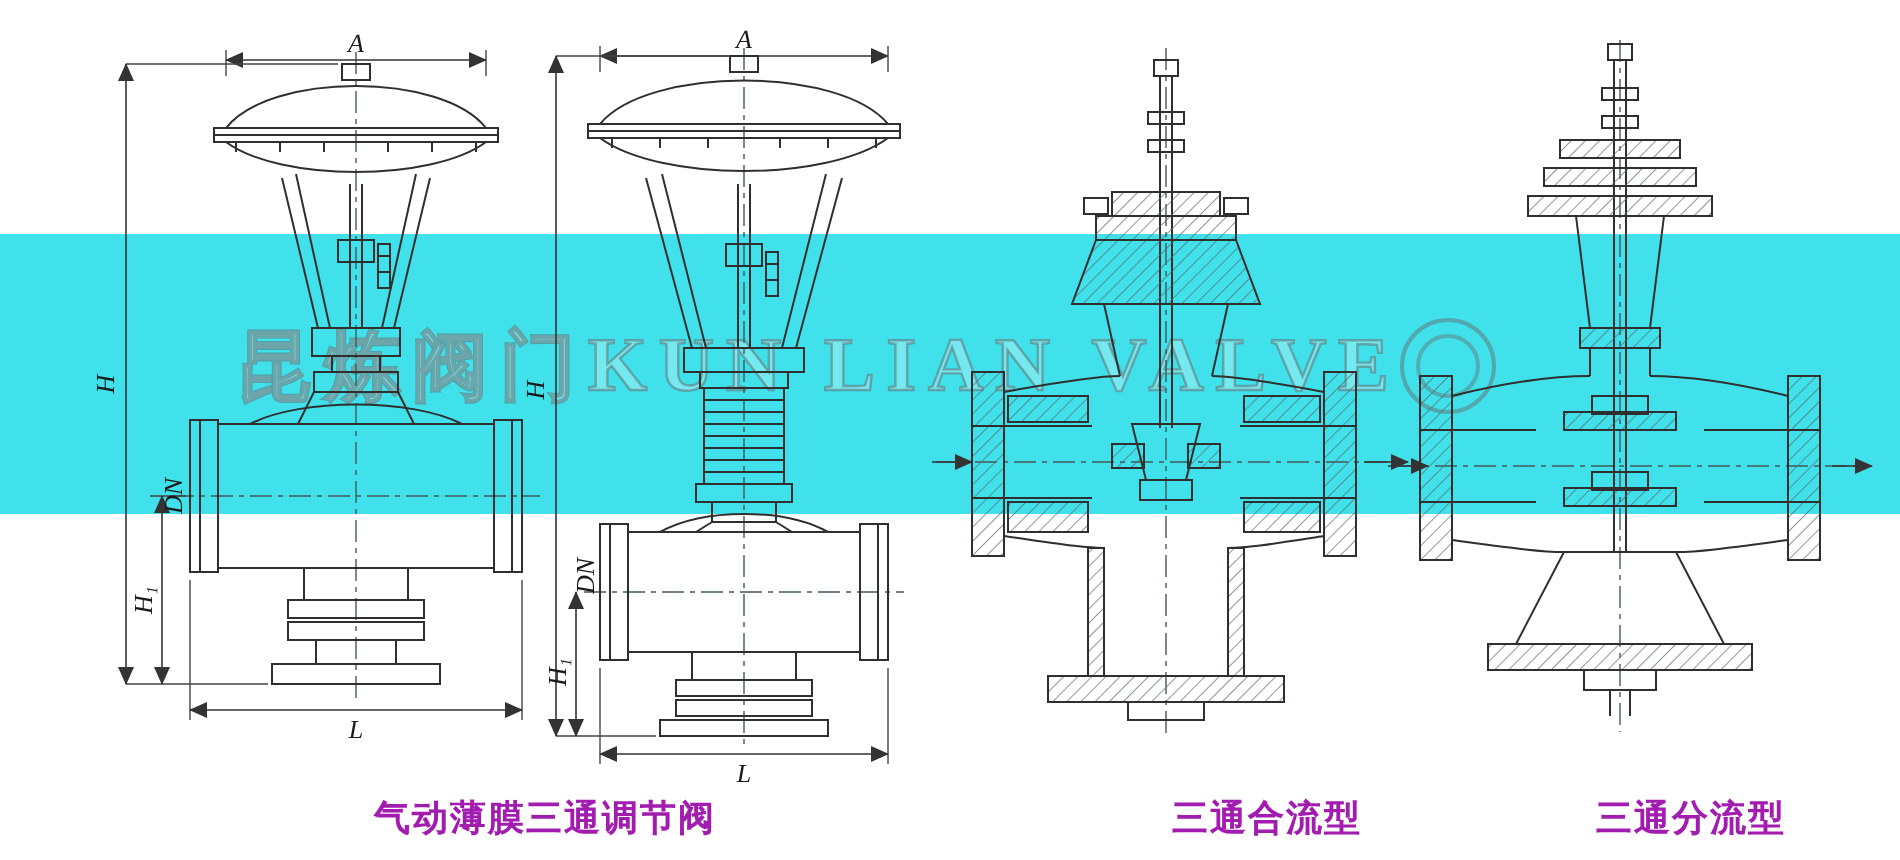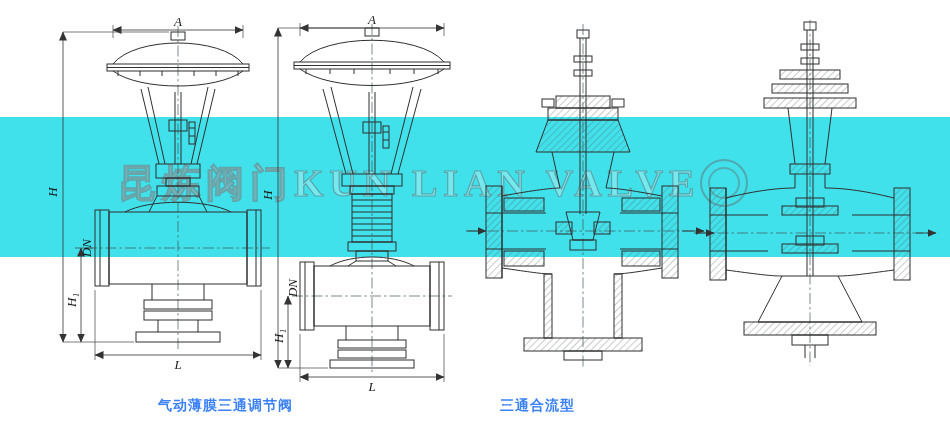--- a/index.html
+++ b/index.html
@@ -8,24 +8,24 @@
   .band { position:absolute; left:0; top:117px; width:950px; height:140px; background:#40e1ea; }
   .watermark { position:absolute; top:157px; left:118px; height:52px; display:flex; align-items:center;
                pointer-events:none; }
   .wm-text { font-size:38px; font-weight:bold; letter-spacing:6px; white-space:nowrap;
              color:rgba(255,255,255,0.28); -webkit-text-stroke:1.2px rgba(100,112,115,0.55);
              font-family:"Liberation Serif",serif; }
   .wm-logo { width:44px; height:44px; border:2px solid rgba(100,112,115,0.5); border-radius:50%;
              display:flex; align-items:center; justify-content:center; }
   .wm-logo-inner { width:28px; height:28px; border:2px solid rgba(100,112,115,0.45); border-radius:50%; }
   svg.drawings { position:absolute; left:0; top:0; }
-  .caption { position:absolute; top:397px; font-size:14px; font-weight:bold; color:#3b82f6;
-             text-align:left; letter-spacing:1px; }
+  .caption { position:absolute; top:397px; font-size:18px; font-weight:bold; color:#a21caf;
+             text-align:right; letter-spacing:1px; }
   .caption.c-left  { left:158px; width:200px; }
-  .caption.c-mid   { left:500px; width:166px; }
+  .caption.c-mid   { left:515px; width:166px; }
   .caption.c-right { left:727px; width:166px; }
   .dimtext { font-family:"Liberation Serif",serif; font-style:italic; font-size:13px;
              fill:#1a1a1a; stroke:none; }
   .cl  { stroke:#44585a; stroke-width:0.7; stroke-dasharray:11 3 2.5 3; fill:none; }
   .dim { stroke:#333; stroke-width:0.8; fill:none; }
   .ext { stroke:#444; stroke-width:0.7; fill:none; }
 </style>
 </head>
 <body>
 
@@ -279,14 +279,15 @@
         <path d="M782 276 L838 276 L862 322 L758 322 Z"></path>
         <rect x="744" y="322" width="132" height="13" fill="url(#hatch)"></rect>
         <rect x="792" y="335" width="36" height="10"></rect>
         <path d="M805 345 V358 M815 345 V358"></path>
       </g>
     </g>
   </svg>
 
   <div class="caption c-left">气动薄膜三通调节阀</div>
   <div class="caption c-mid">三通合流型</div>
+  <div class="caption c-right">三通分流型</div>
 
 </div>
 
 </body></html>

